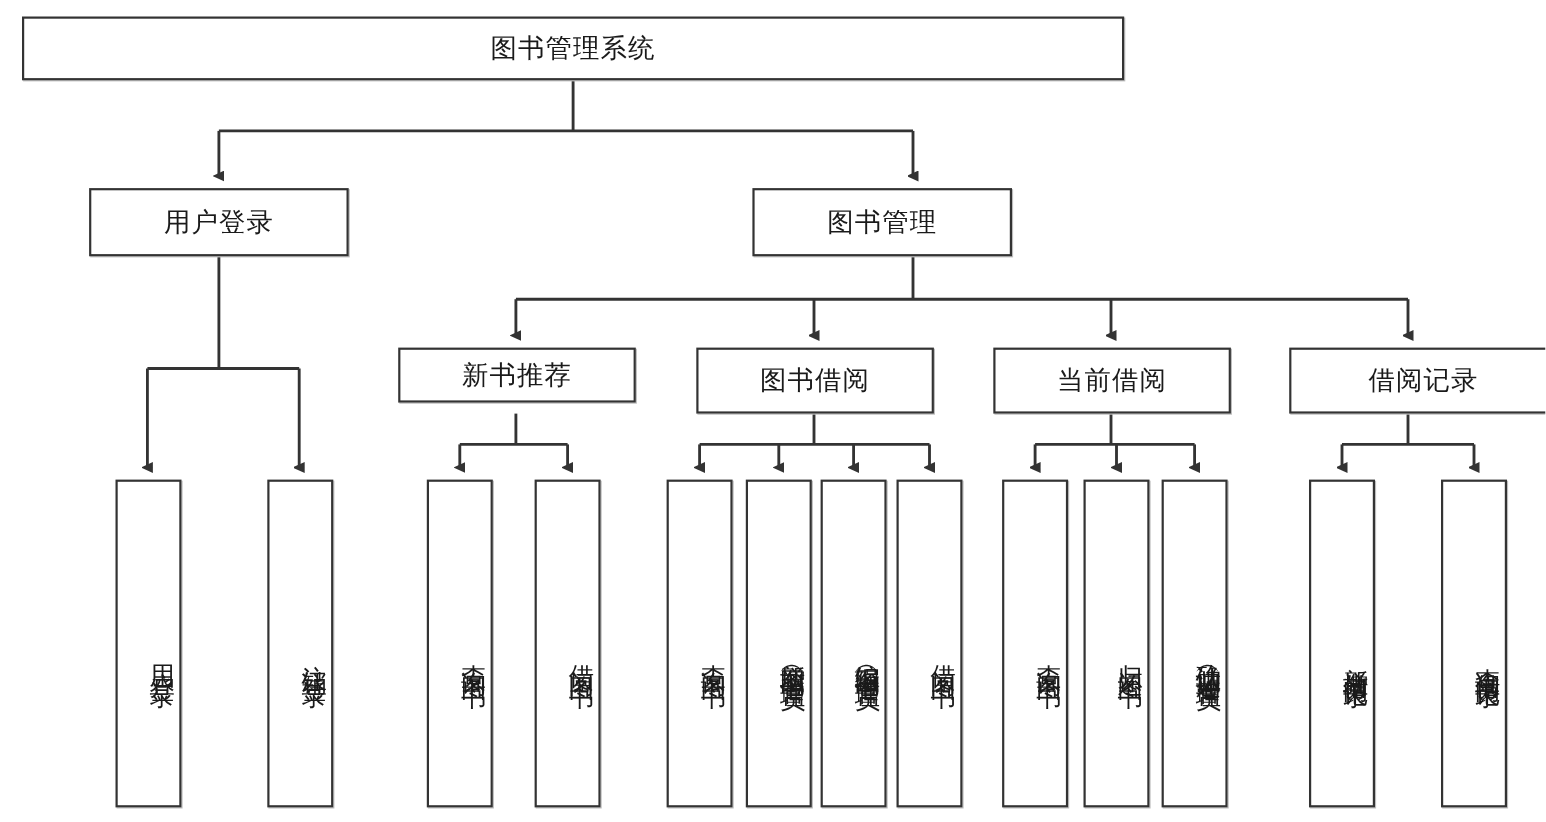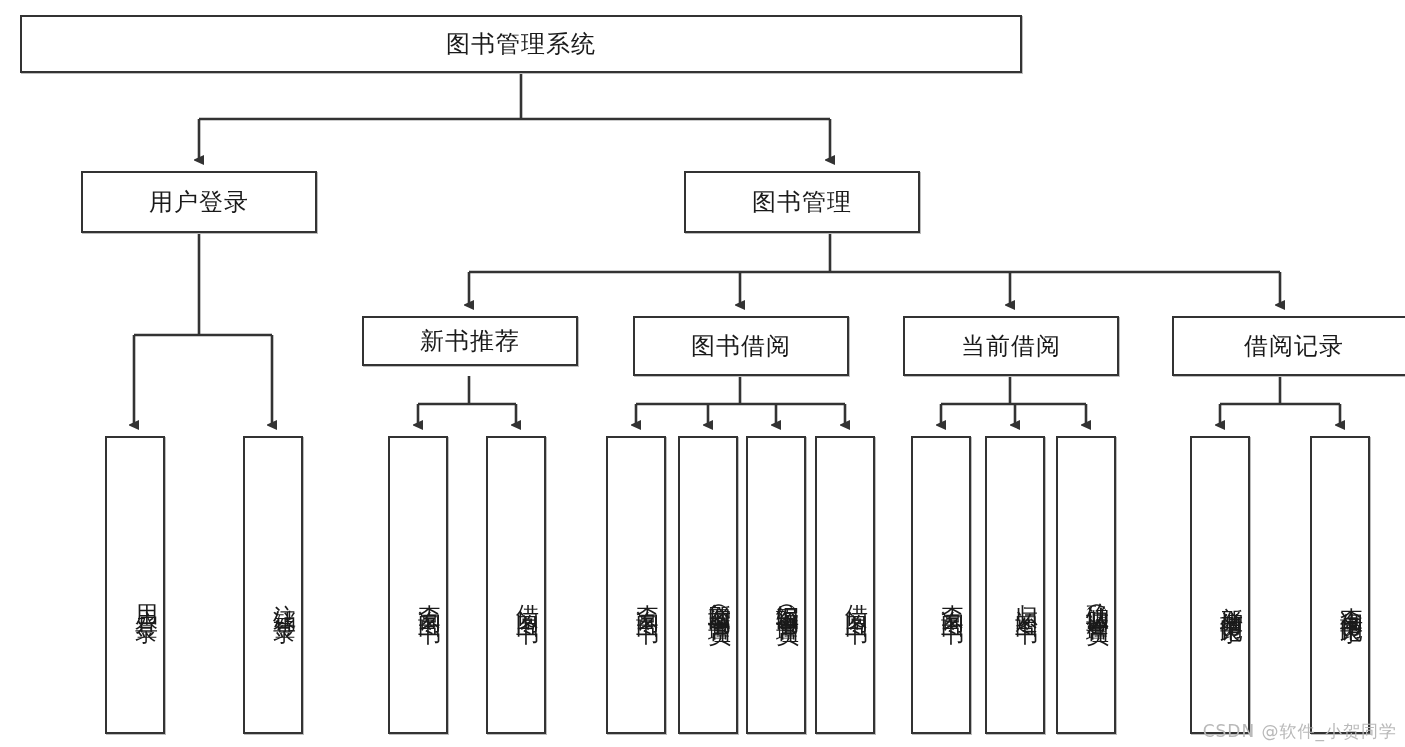--- a/index.html
+++ b/index.html
@@ -154,15 +154,14 @@
     <span>确认归还（管理员）</span>
   </div>
 
   <div class="node v tight" style="left:1190px;top:436px;width:60px;height:298px;">
     <span>新增借阅记录</span>
   </div>
   <div class="node v tight" style="left:1310px;top:436px;width:60px;height:298px;">
     <span>查询借阅记录</span>
   </div>
 
-  <div class="wm">CSDN @软件_小贺同学</div>
 
 </div>
 
 </body></html>

